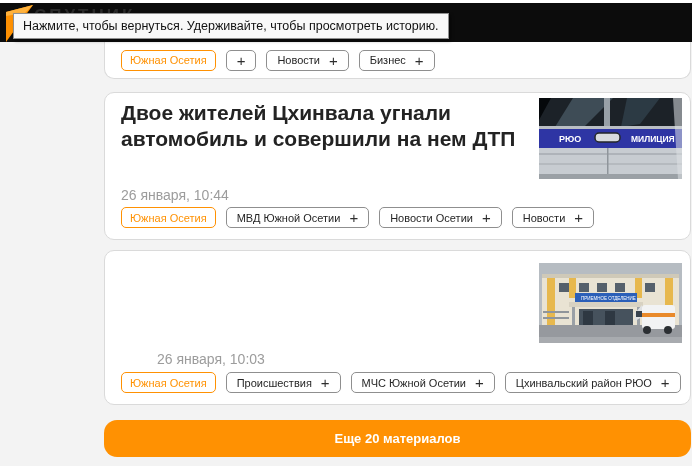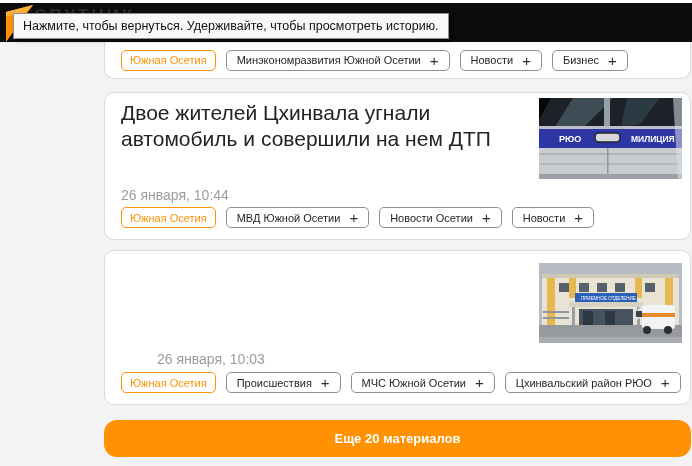--- a/index.html
+++ b/index.html
@@ -35,21 +35,21 @@
     display:flex; align-items:center; gap:10px; padding:0 16px;
   }
   .card {
     position:absolute; left:104px; width:587px;
     background:#fff; border:1px solid #dadada; border-radius:10px;
   }
   .card1 { top:92px;  height:148px; }
   .card2 { top:250px; height:155px; }
   .card h2 {
     position:absolute; left:16px; top:7px; margin:0; width:420px;
-    font-size:21px; line-height:26px; font-weight:400; color:#232323;
+    font-size:21px; line-height:26px; font-weight:700; color:#232323;
     white-space:pre-line; cursor:pointer;
   }
   .thumb {
     position:absolute; right:8px; width:143px; height:105px; overflow:hidden;
     cursor:pointer;
   }
   .card1 .thumb { top:5px; }
   .card2 .thumb { top:12px; height:80px; }
   .date {
     position:absolute; left:16px; font-size:14px; color:#9c9c9c;
@@ -85,21 +85,20 @@
     <polygon points="2,39 2,9 29,2" fill="#ff9102"></polygon>
     <polygon points="2,9 29,2 21,10 2,13" fill="#ffb23d"></polygon>
   </svg>
   <span class="logo-text">СПУТНИК</span>
   <div class="tooltip">Нажмите, чтобы вернуться. Удерживайте, чтобы просмотреть историю.</div>
 </div>
 
 <div class="tags-panel">
   <span class="tag primary">Южная Осетия</span>
   <span class="tag">
-    <span>Минэкономразвития Южной Осетии</span>
     <span class="tag-plus">+</span>
   </span>
   <span class="tag">
     <span>Новости</span>
     <span class="tag-plus">+</span>
   </span>
   <span class="tag">
     <span>Бизнес</span>
     <span class="tag-plus">+</span>
   </span>

